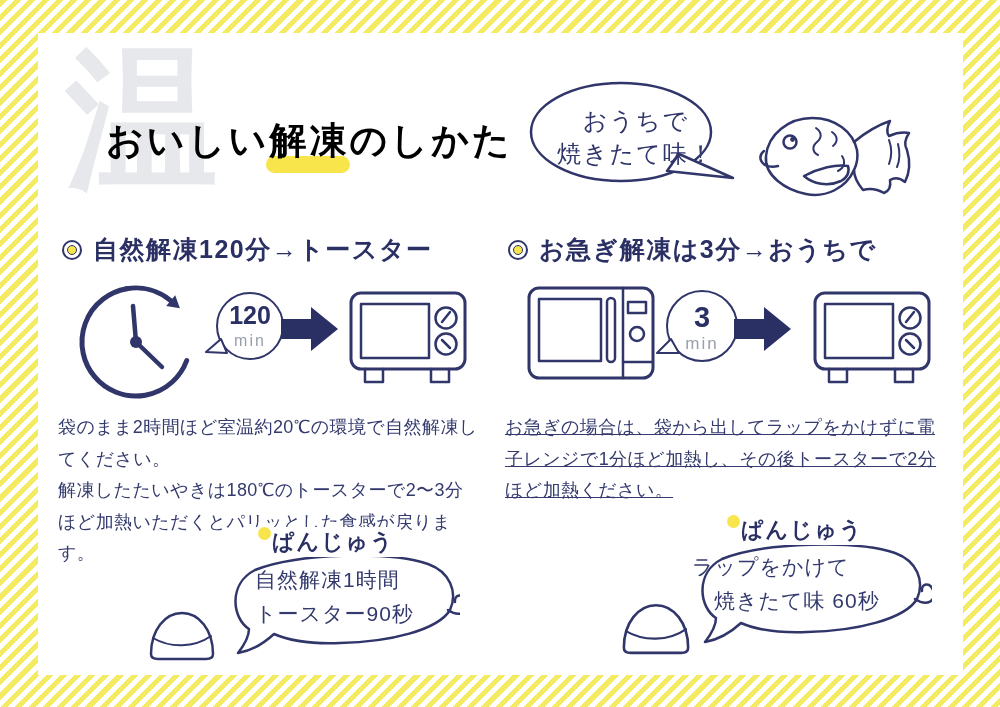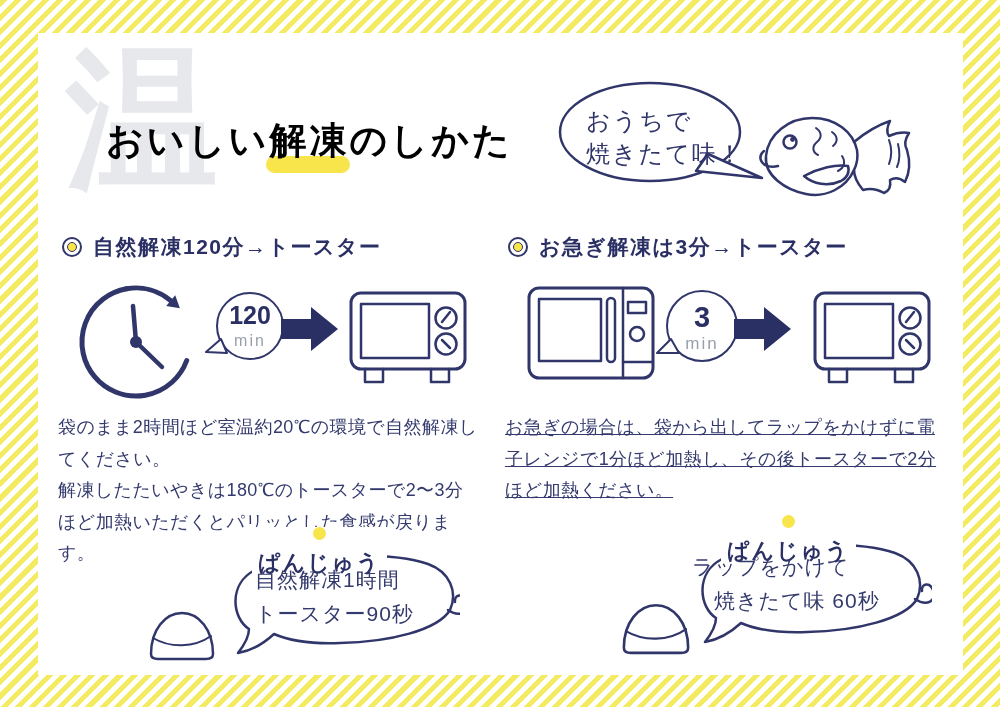--- a/index.html
+++ b/index.html
@@ -15,41 +15,41 @@
   svg text{font-family:"Liberation Sans",sans-serif;}
   .stroke{stroke:#30356a;fill:none;stroke-linecap:round;stroke-linejoin:round;}
   .fillwhite{fill:#fff;}
 
   .bg-kanji{left:66px;top:40px;font-size:152px;line-height:1.05;font-weight:bold;color:#e6e8ec;z-index:1;}
   .title{left:106px;top:116px;font-size:37px;font-weight:bold;letter-spacing:3px;color:#000000;z-index:2;white-space:nowrap;}
   .title .hl{position:relative;display:inline-block;}
   .title .hl::after{content:"";position:absolute;left:-3px;right:-1px;bottom:-7px;height:17px;
     background:#f8e44b;border-radius:9px;z-index:-1;}
 
-  .top-bubble{left:556px;top:80px;width:210px;height:108px;z-index:2;}
+  .top-bubble{left:527px;top:80px;width:210px;height:108px;z-index:2;text-align:center;}
   .top-bubble .txt{position:absolute;left:30px;top:24px;font-size:24px;line-height:33px;
     letter-spacing:2px;font-weight:500;color:#30356a;}
   .fish{left:754px;top:104px;z-index:2;}
 
   .sec-head{display:flex;align-items:center;gap:11px;top:233px;z-index:2;}
   .sec-head.left{left:62px;} .sec-head.right{left:508px;}
   .bullet{width:16px;height:16px;border:2.5px solid #30356a;border-radius:50%;
     display:flex;align-items:center;justify-content:center;flex:0 0 auto;}
   .bullet i{display:block;width:10px;height:10px;background:#f8e44b;border-radius:50%;border:1px solid #30356a;box-sizing:border-box;}
-  .sec-head .t{font-size:21px;font-weight:bold;letter-spacing:1.5px;white-space:nowrap;color:#2b3064;}
+  .sec-head .t{font-size:25px;font-weight:bold;letter-spacing:1.5px;white-space:nowrap;color:#2b3064;}
 
   .badge-num{font-weight:bold;fill:#2b3064;}
   .badge-min{fill:#9aa0ab;letter-spacing:2px;}
 
   .para{top:412px;font-size:18px;line-height:31.5px;letter-spacing:0.4px;color:#343a6d;z-index:2;}
   .para.left{left:58px;width:424px;}
   .para.right{left:505px;width:448px;text-decoration:underline;}
   .para p{margin:0;}
 
-  .callout-label{display:flex;align-items:center;gap:8px;z-index:4;background:#fff;padding:0 6px;flex-direction:column;}
+  .callout-label{display:flex;align-items:flex-start;gap:1px;z-index:4;background:#fff;padding:0 6px;}
   .callout-label .dot{width:13px;height:13px;border-radius:50%;background:#f8e44b;flex:0 0 auto;}
   .callout-label .t{font-size:22px;font-weight:bold;letter-spacing:2px;color:#2b3064;white-space:nowrap;}
   .callout-line{font-size:21px;letter-spacing:1px;color:#343a6d;z-index:4;white-space:nowrap;}
   .z3{z-index:3;}
 </style>
 </head>
 <body>
 
 <div class="panel"></div>
 
@@ -82,21 +82,21 @@
 <div class="abs sec-head left">
   <span class="bullet">
       <i></i>
     </span>
   <span class="t">自然解凍120分→トースター</span>
 </div>
 <div class="abs sec-head right">
   <span class="bullet">
       <i></i>
     </span>
-  <span class="t">お急ぎ解凍は3分→トースター</span>
+  <span class="t">お急ぎ解凍は3分→おうちで</span>
 </div>
 
 <svg class="abs z3" style="left:76px;top:280px" width="130" height="124" viewBox="0 0 130 124">
   <path class="stroke" stroke-width="5" d="M50.6,8.8 A54,54 0 1 0 110.7,80.5"></path>
   <path class="stroke" stroke-width="5" d="M50.6,8.8 A54,54 0 0 1 94.7,20.6"></path>
   <polygon points="103.9,28.3 90.2,26 99.2,15.2" fill="#30356a"></polygon>
   <line class="stroke" stroke-width="4.5" x1="60" y1="62" x2="57" y2="26"></line>
   <line class="stroke" stroke-width="4.5" x1="60" y1="62" x2="86" y2="87"></line>
   <circle cx="60" cy="62" r="6" fill="#30356a"></circle>
 </svg>

